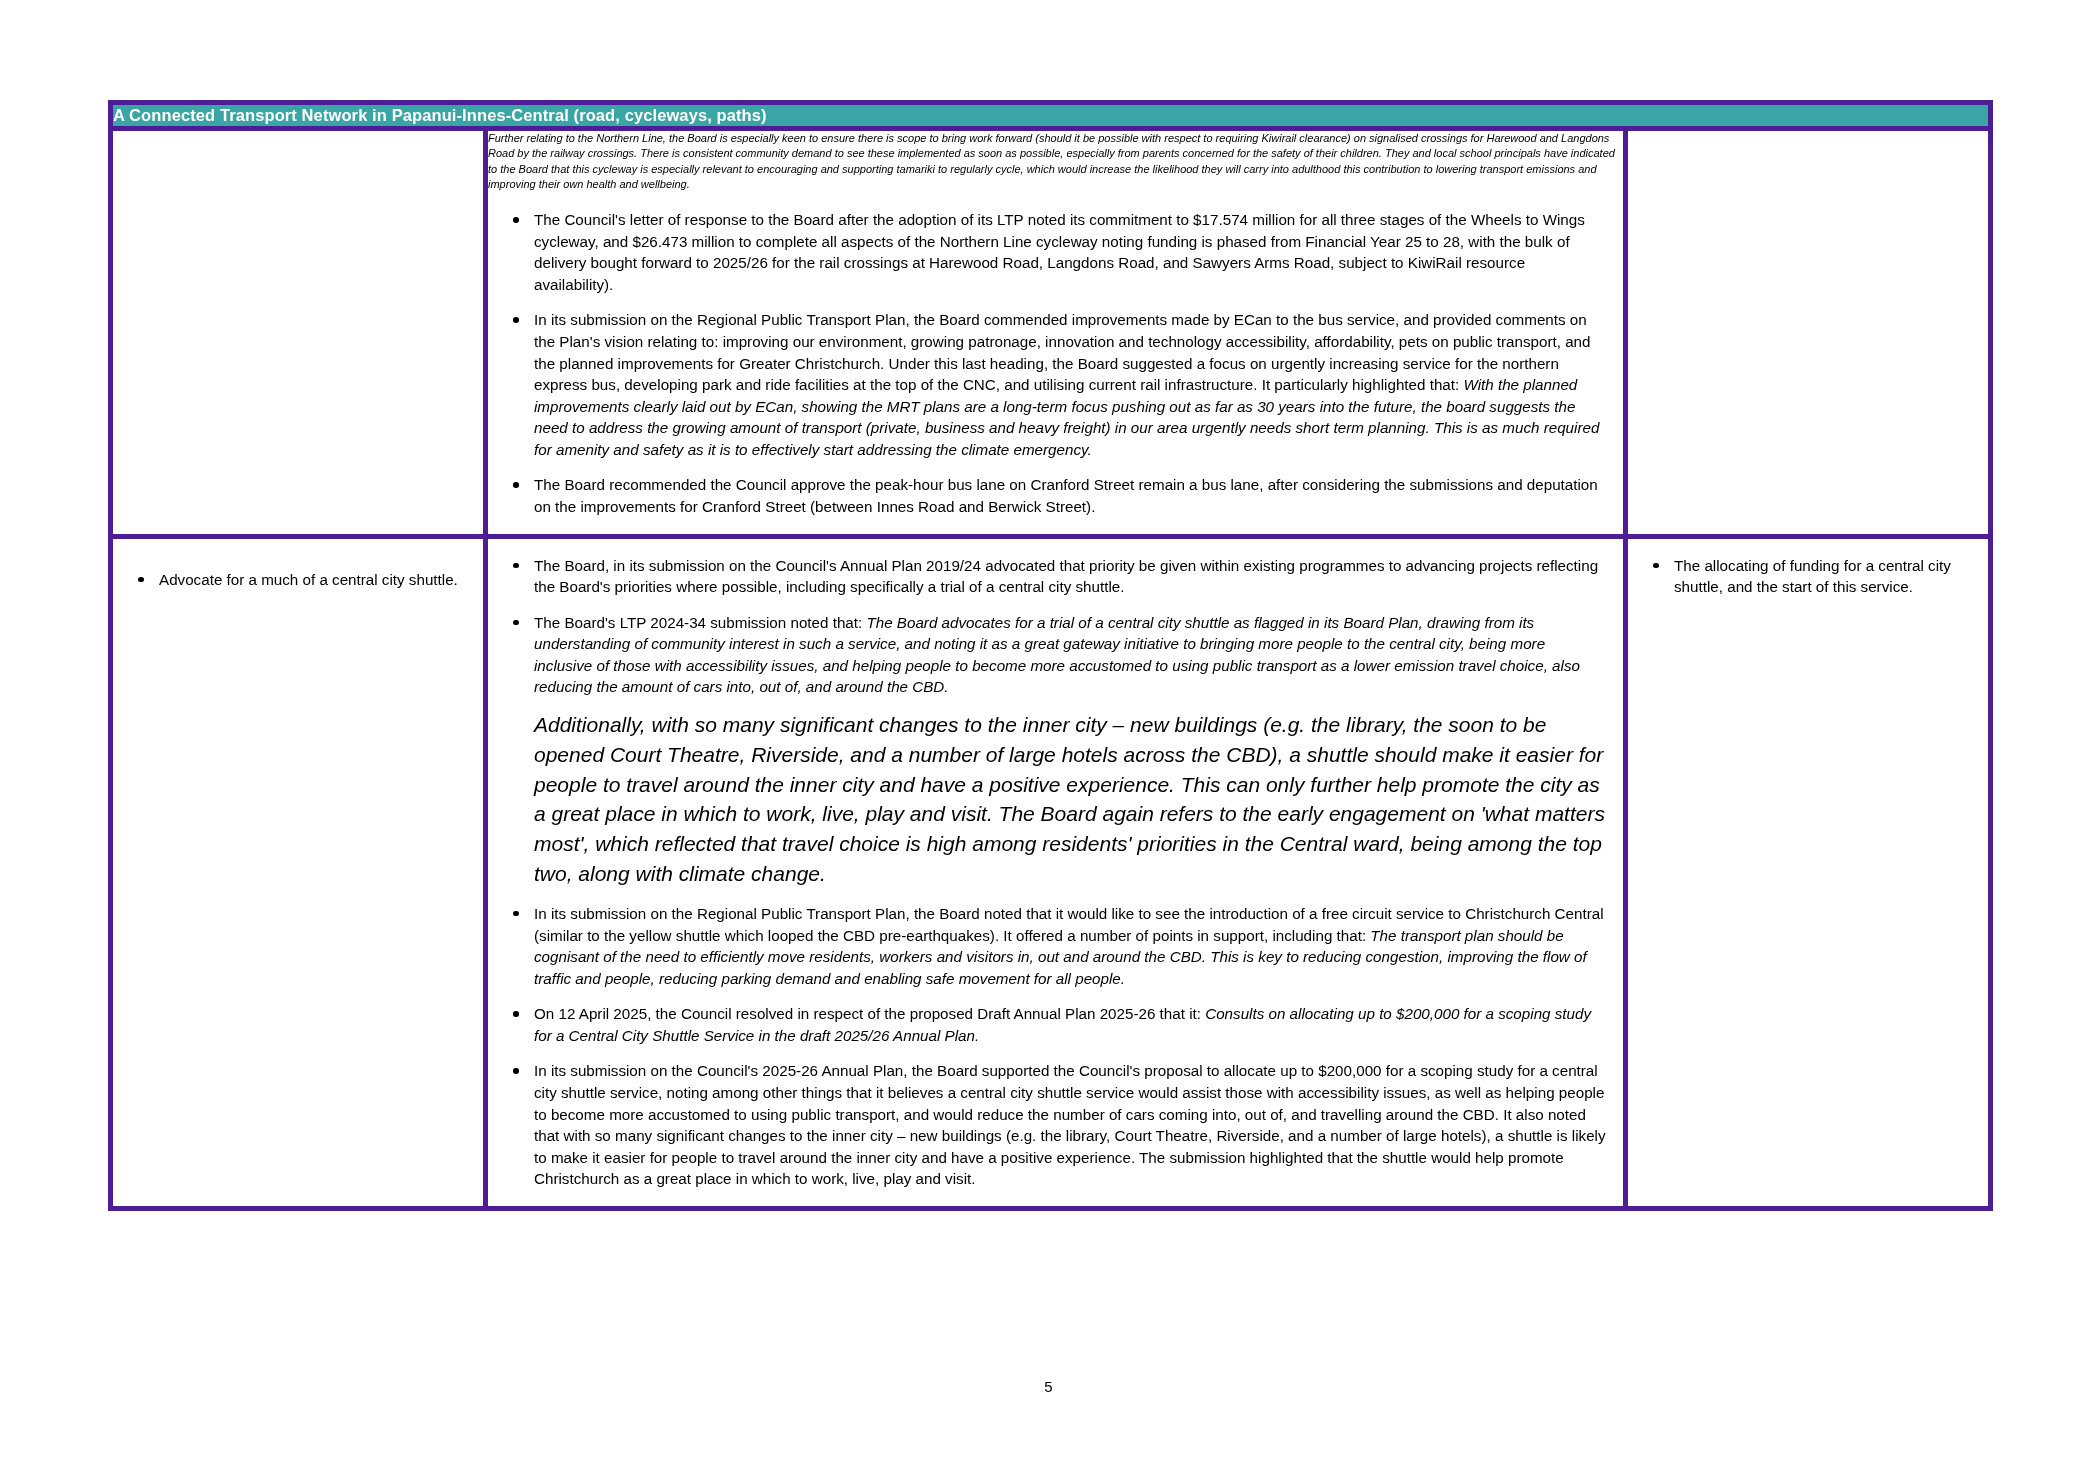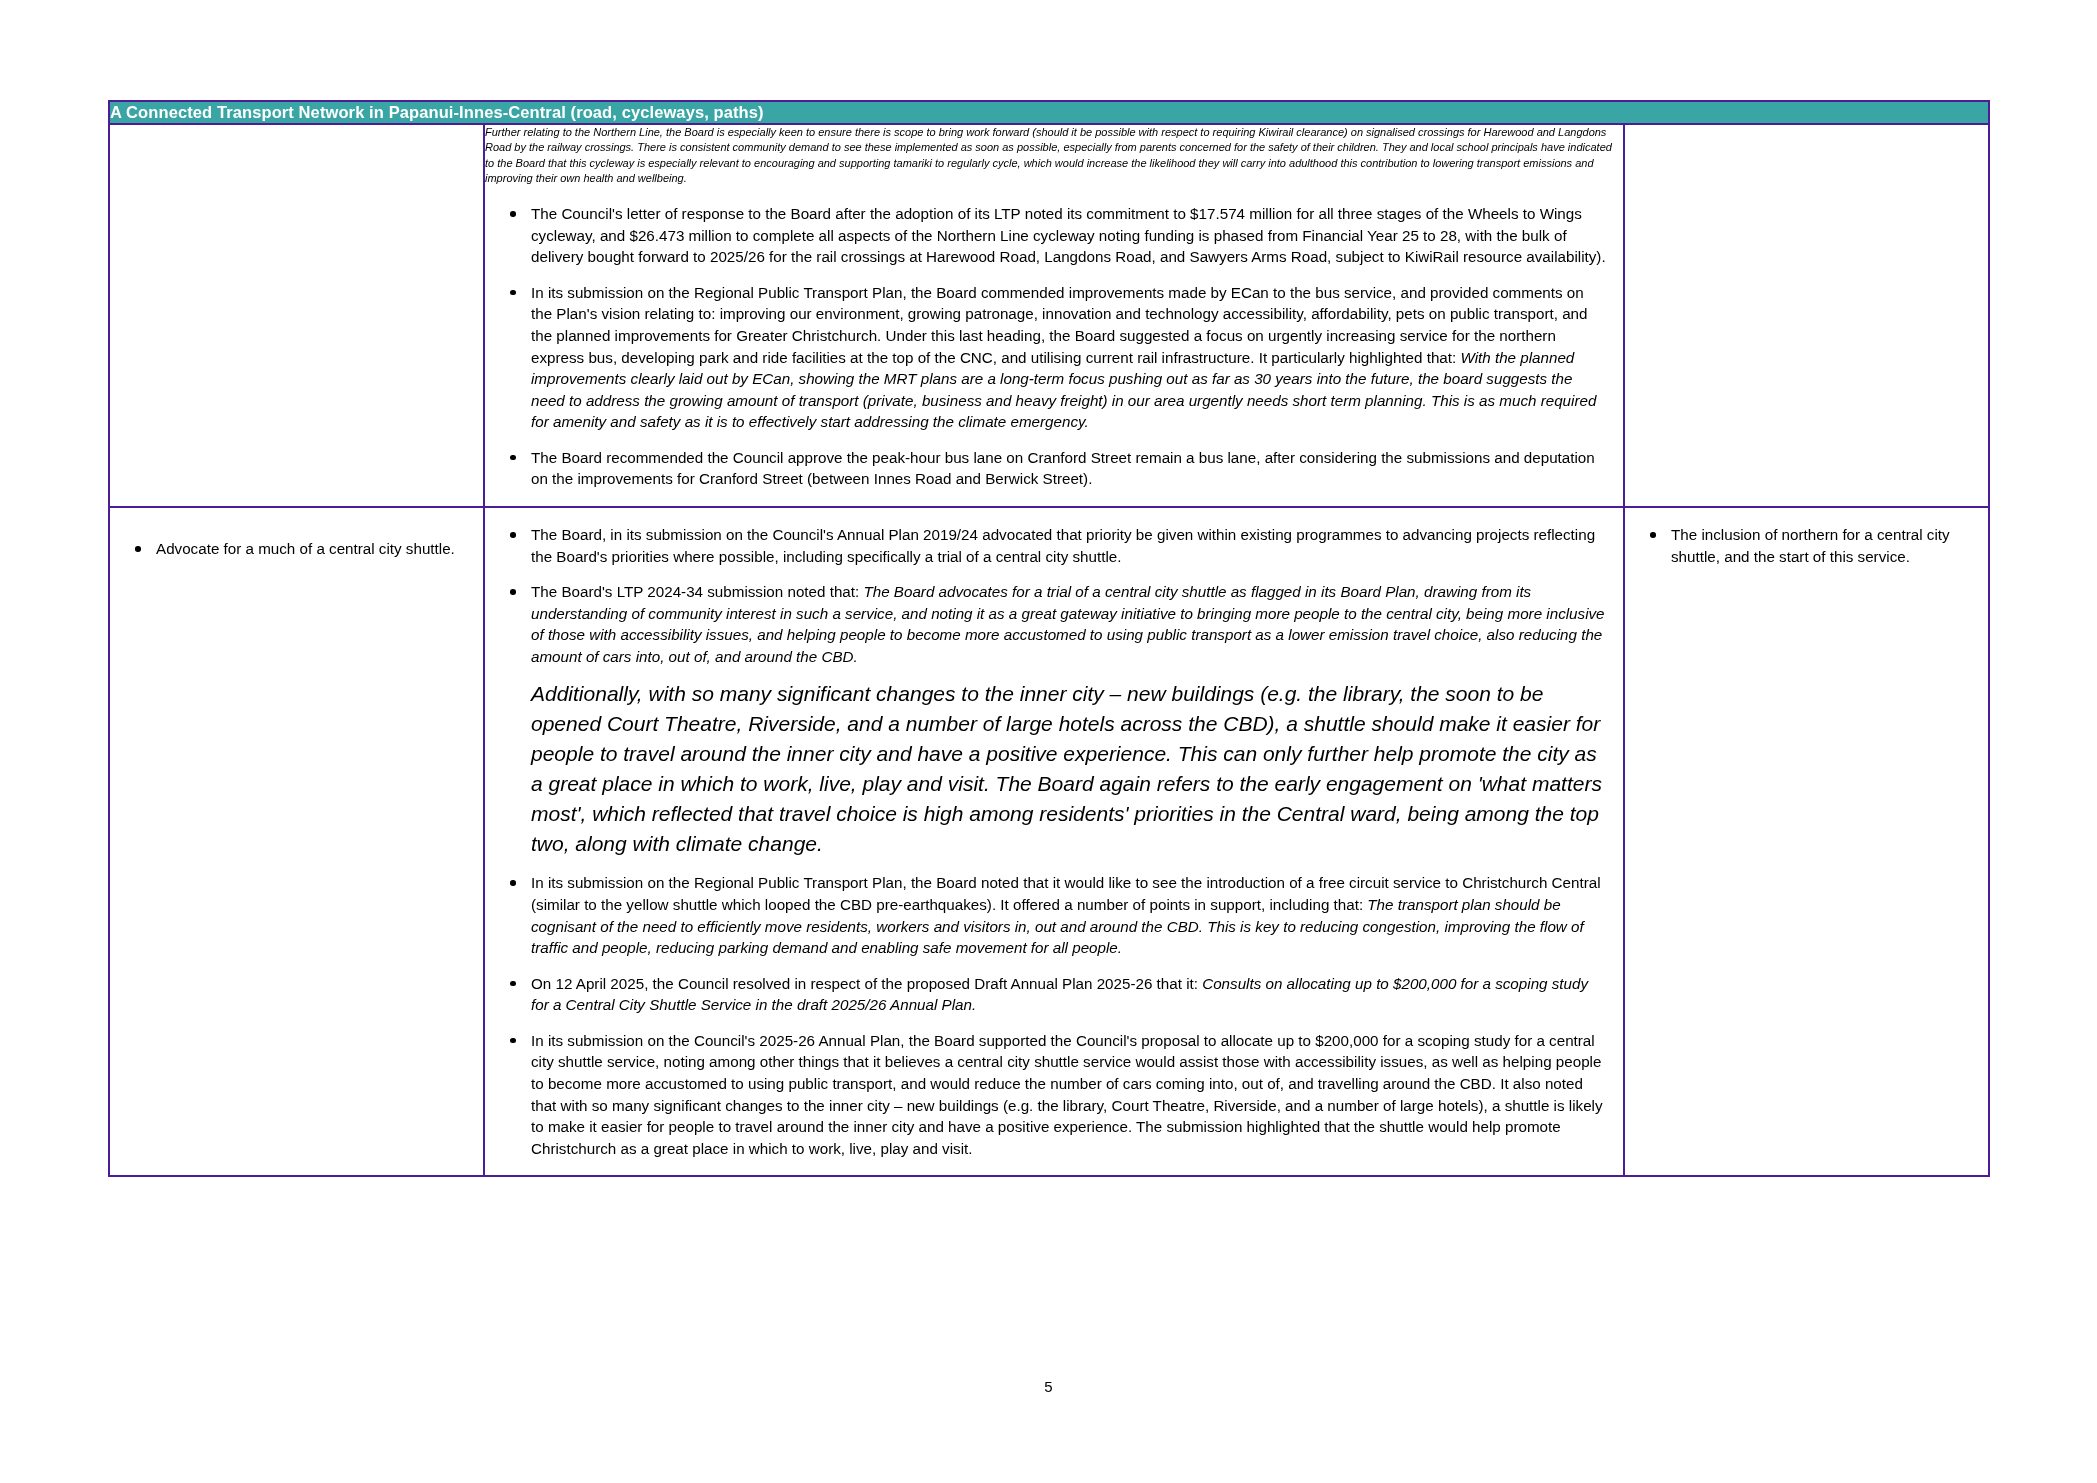--- a/index.html
+++ b/index.html
@@ -20,21 +20,21 @@
     height: 1483px;
     box-sizing: border-box;
     padding: 100px 108px 0 108px;
   }
   table.doc-table {
     width: 1880px;
     border-collapse: collapse;
     table-layout: fixed;
   }
   table.doc-table td, table.doc-table th {
-    border: 2px solid #4c1d95;
+    border: 5px solid #4c1d95;
     vertical-align: top;
     padding: 0;
   }
   .header-row td {
     background: #3aa5a5;
     border: 1px solid #3aa5a5;
     padding: 11px 14px 12px 14px;
   }
   .header-title {
     color: #ffffff;
@@ -142,21 +142,21 @@
               <span>The Board's LTP 2024-34 submission noted that: </span><span class="it">The Board advocates for a trial of a central city shuttle as flagged in its Board Plan, drawing from its understanding of community interest in such a service, and noting it as a great gateway initiative to bringing more people to the central city, being more inclusive of those with accessibility issues, and helping people to become more accustomed to using public transport as a lower emission travel choice, also reducing the amount of cars into, out of, and around the CBD.</span>
               <p class="sub-para" style="margin-top:12px;">Additionally, with so many significant changes to the inner city – new buildings (e.g. the library, the soon to be opened Court Theatre, Riverside, and a number of large hotels across the CBD), a shuttle should make it easier for people to travel around the inner city and have a positive experience. This can only further help promote the city as a great place in which to work, live, play and visit. The Board again refers to the early engagement on 'what matters most', which reflected that travel choice is high among residents' priorities in the Central ward, being among the top two, along with climate change.</p>
             </li>
             <li><span>In its submission on the Regional Public Transport Plan, the Board noted that it would like to see the introduction of a free circuit service to Christchurch Central (similar to the yellow shuttle which looped the CBD pre-earthquakes). It offered a number of points in support, including that:  </span><span class="it">The transport plan should be cognisant of the need to efficiently move residents, workers and visitors in, out and around the CBD. This is key to reducing congestion, improving the flow of traffic and people, reducing parking demand and enabling safe movement for all people.</span></li>
             <li style="margin-bottom:14px;"><span>On 12 April 2025, the Council resolved in respect of the proposed Draft Annual Plan 2025-26 that it: </span><span class="it">Consults on allocating up to $200,000 for a scoping study for a Central City Shuttle Service in the draft 2025/26 Annual Plan.</span></li>
             <li><span>In its submission on the Council's 2025-26 Annual Plan, the Board supported the Council's proposal to allocate up to $200,000 for a scoping study for a central city shuttle service, noting among other things that it believes a central city shuttle service would assist those with accessibility issues, as well as helping people to become more accustomed to using public transport, and would reduce the number of cars coming into, out of, and travelling around the CBD. It also noted that with so many significant changes to the inner city – new buildings (e.g. the library, Court Theatre, Riverside, and a number of large hotels), a shuttle is likely to make it easier for people to travel around the inner city and have a positive experience. The submission highlighted that the shuttle would help promote Christchurch as a great place in which to work, live, play and visit.</span></li>
           </ul>
         </td>
         <td class="cell">
           <ul class="bullets">
-            <li><span>The inclusion of northern for a central city shuttle, and the start of this service.</span></li>
+            <li><span>The allocating of funding for a central city shuttle, and the start of this service.</span></li>
           </ul>
         </td>
       </tr>
     </tbody>
   </table>
 
   <div class="page-number">5</div>
 </div>
 
 </body></html>

